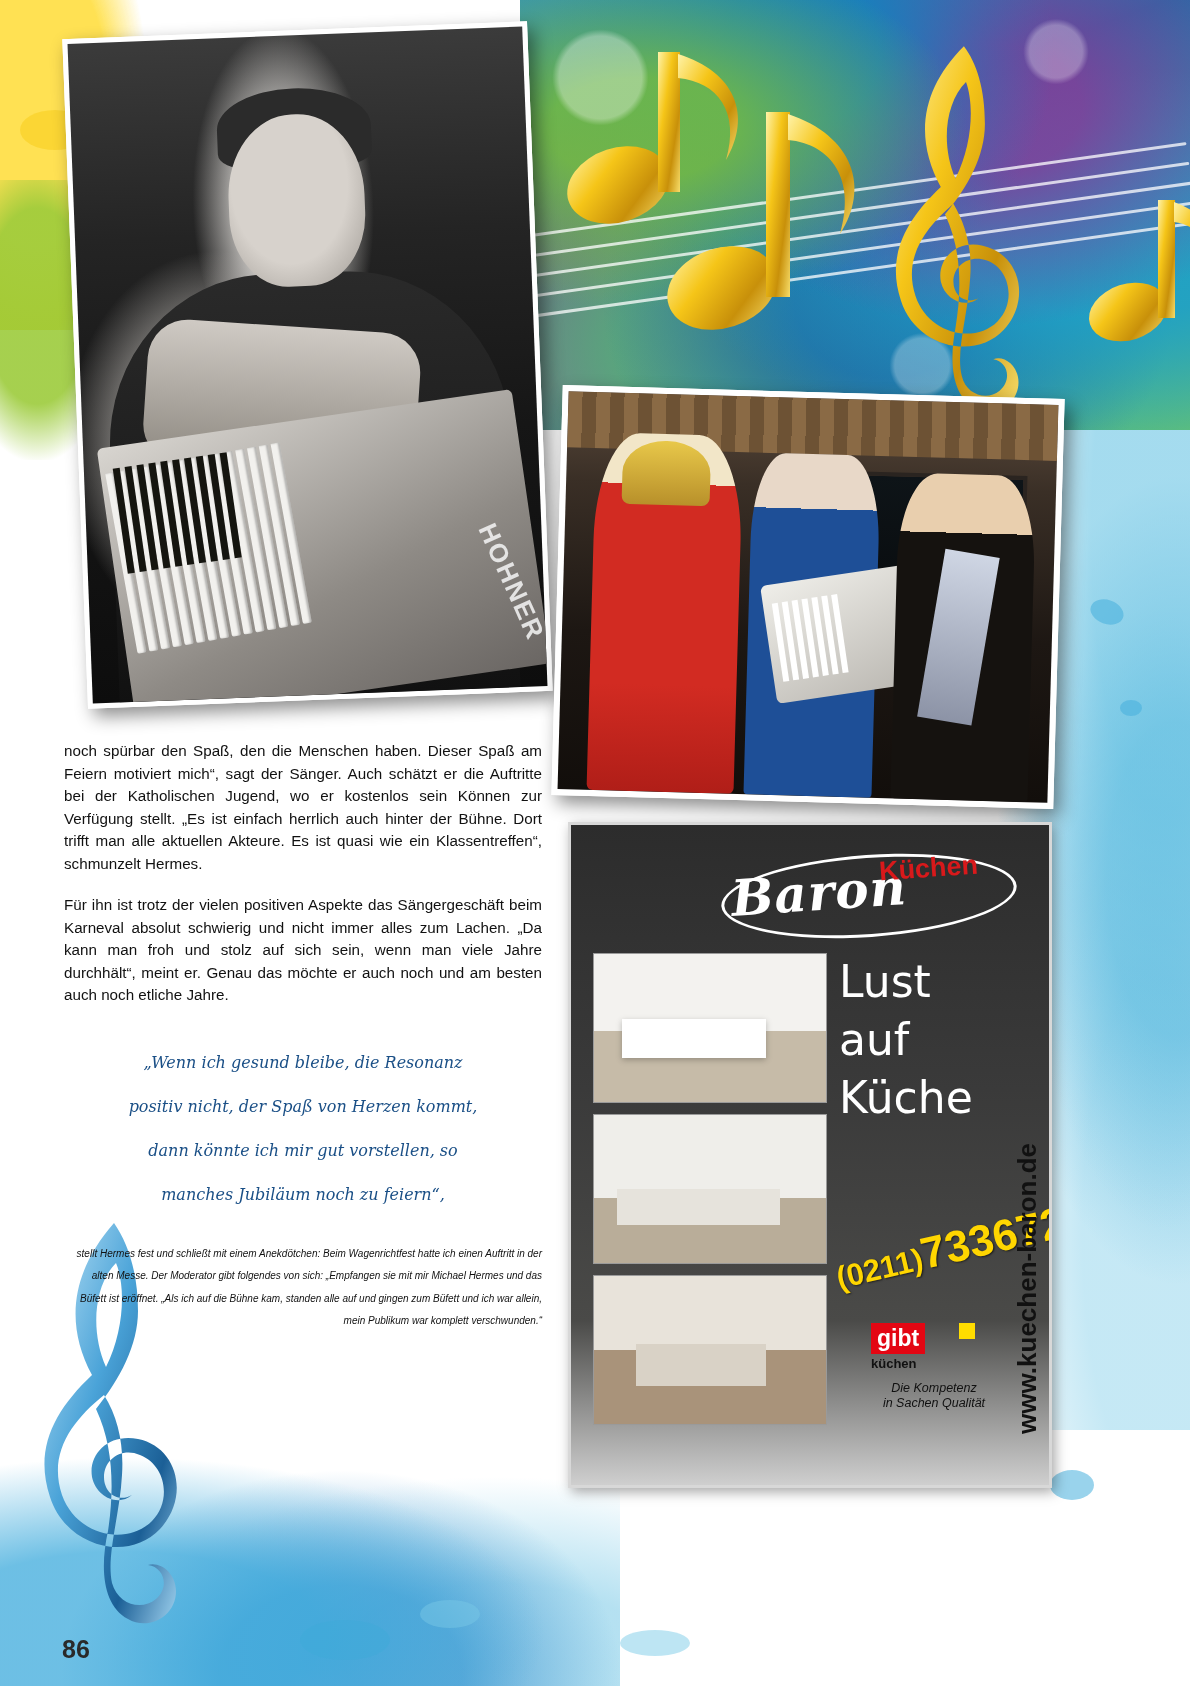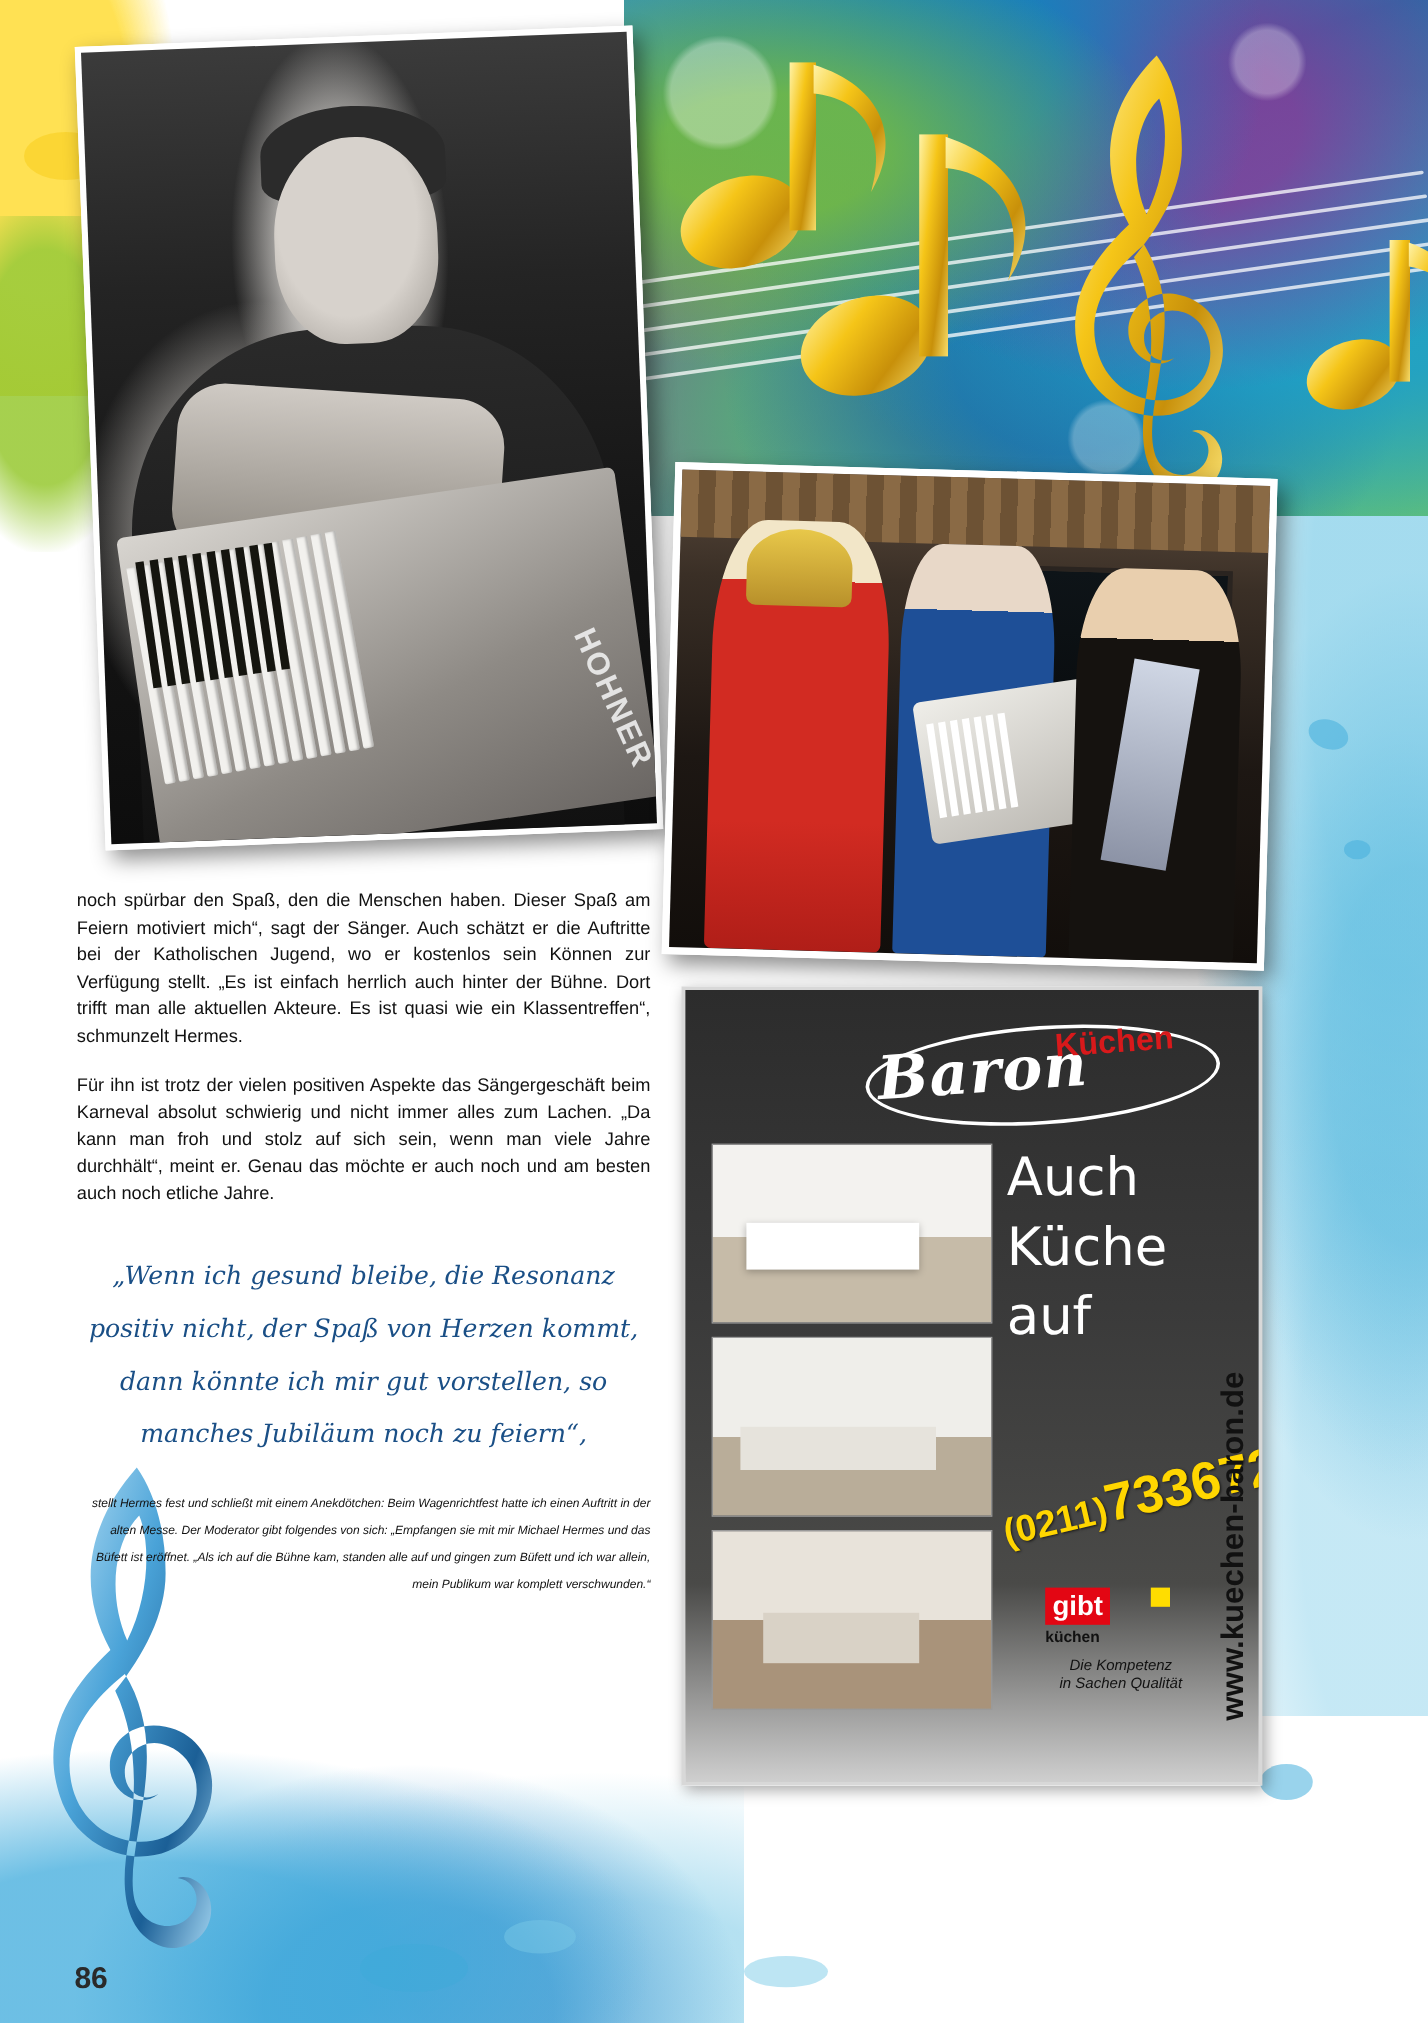--- a/index.html
+++ b/index.html
@@ -138,21 +138,21 @@
   .pg-lady:after{content:"";position:absolute;left:26%;top:24%;width:40%;height:52%;
     background:linear-gradient(180deg,#cfd6e4,#8c93a6);transform:rotate(8deg);}
 
   
   .text-col{position:absolute;left:64px;top:740px;width:478px;}
   .para{
     font-size:15.2px;line-height:22.5px;color:#111;text-align:justify;margin:0 0 19px 0;
   }
   .quote{
     margin:34px 0 26px 0;text-align:center;color:#1a4f86;
-    font-family:"DejaVu Serif", serif;font-style:italic;font-size:21px;line-height:44px;
+    font-family:"DejaVu Serif", serif;font-style:italic;font-size:16px;line-height:44px;
   }
   .para-last{font-size:10px;line-height:22.5px;color:#111;text-align:right;margin:0;font-style:italic;}
   .byline{margin-top:26px;text-align:right;font-weight:bold;font-size:15.5px;color:#000;}
 
   
   .clef{position:absolute;left:10px;top:1215px;width:190px;height:460px;}
 
   
   .pagenum{
     position:absolute;left:62px;bottom:22px;font-size:25px;font-weight:bold;color:#2a2a2a;
@@ -348,23 +348,23 @@
     <div class="ad-kuechen">Küchen</div>
   </div>
 
   <div class="ad-photos">
     <div class="ad-photo kp1"></div>
     <div class="ad-photo kp2"></div>
     <div class="ad-photo kp3"></div>
   </div>
 
   <div class="ad-right">
-    <div class="lust">Auch</div>
+    <div class="lust">Lust</div>
+    <div class="lust">auf</div>
     <div class="lust">Küche</div>
-    <div class="lust">auf</div>
   </div>
 
   <div class="phone">
     <span>(0211)</span><b>7336727</b>
   </div>
 
   <div class="web">www.kuechen-baron.de</div>
 
   <div class="nolte">
     <span class="nolte-box">gibt</span>

